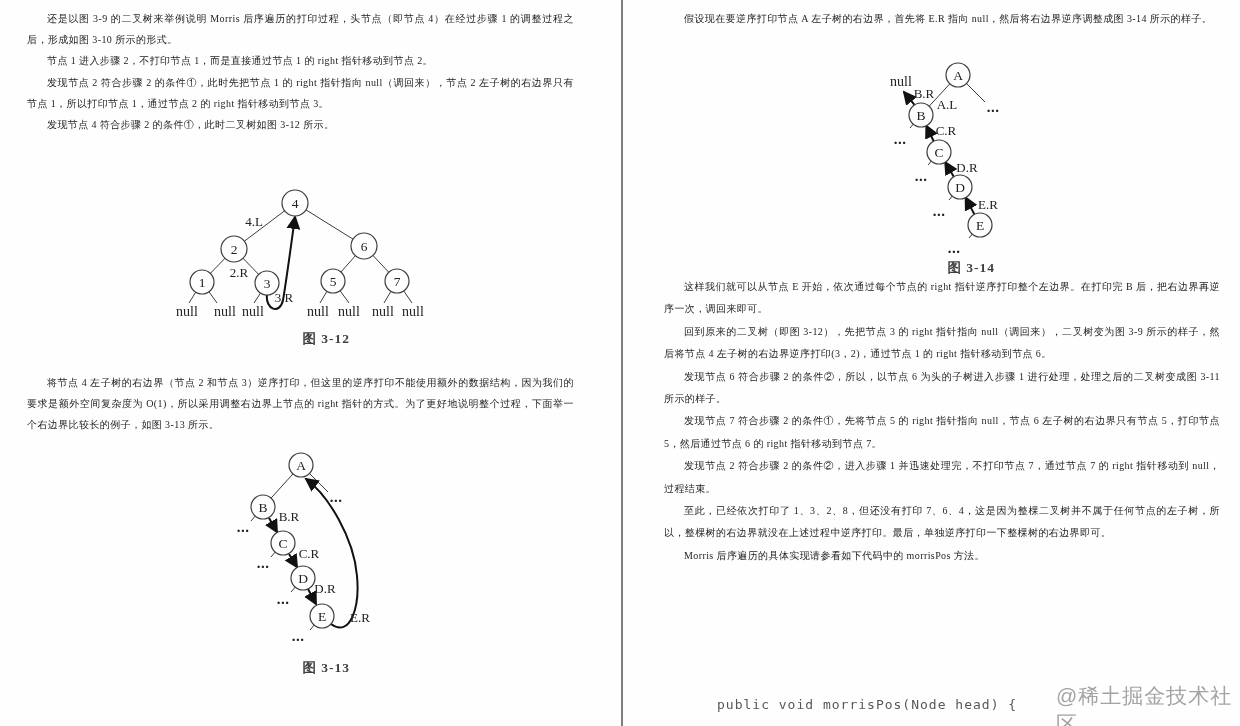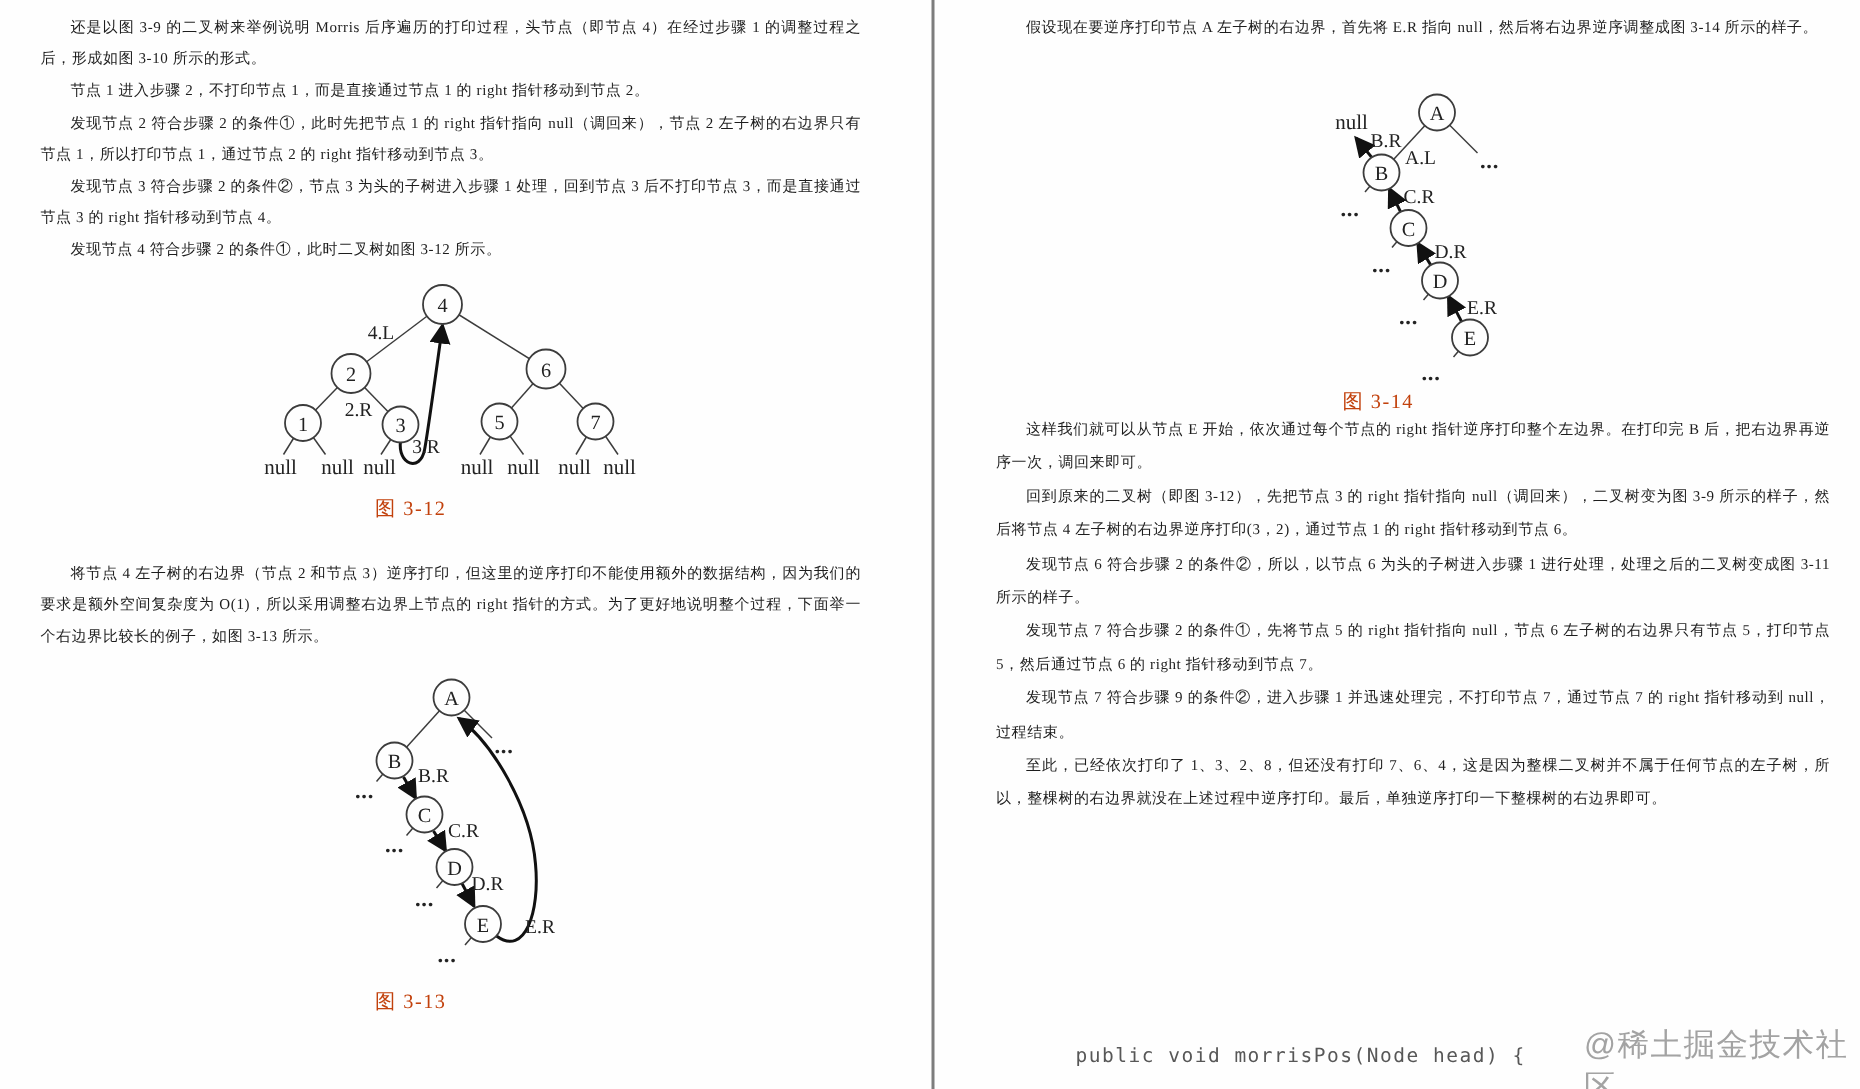--- a/index.html
+++ b/index.html
@@ -10,38 +10,37 @@
   .tb p{margin:0;text-indent:2em;text-align:justify;text-justify:inter-ideograph;
         font-size:10px;letter-spacing:0.4px;}
   .lh-left p{line-height:21.2px;}
   .lh-right p{line-height:22.4px;}
   .fig{position:absolute;}
   .fig text{font-family:"Liberation Serif","DejaVu Serif",serif;fill:#222;}
   .node-label{font-size:13.5px;}
   .edge-label{font-size:13px;}
   .null-label{font-size:14px;}
   .dots{font-size:15px;font-weight:bold;letter-spacing:0.5px;}
-  .caption{position:absolute;font-size:13.5px;text-align:left;color:#c2410c;letter-spacing:1px;}
+  .caption{position:absolute;font-size:13.5px;text-align:right;color:#404040;letter-spacing:1px;font-weight:bold;}
   .code{position:absolute;font-family:"DejaVu Sans Mono","Liberation Mono",monospace;
         font-size:13px;line-height:17px;color:#575757;white-space:pre;letter-spacing:1px;}
   .watermark{position:absolute;font-family:"Liberation Sans","DejaVu Sans",sans-serif;
              font-size:21px;color:#a3a3a3;letter-spacing:1px;}
 </style>
 </head>
 <body>
 
 <div class="canvas">
 
   <div class="divider"></div>
 
   <div class="tb lh-left" style="left:27px;top:8px;width:547px;">
     <p>还是以图 3-9 的二叉树来举例说明 Morris 后序遍历的打印过程，头节点（即节点 4）在经过步骤 1 的调整过程之后，形成如图 3-10 所示的形式。</p>
     <p>节点 1 进入步骤 2，不打印节点 1，而是直接通过节点 1 的 right 指针移动到节点 2。</p>
     <p>发现节点 2 符合步骤 2 的条件①，此时先把节点 1 的 right 指针指向 null（调回来），节点 2 左子树的右边界只有节点 1，所以打印节点 1，通过节点 2 的 right 指针移动到节点 3。</p>
-    <p>发现节点 3 符合步骤 2 的条件②，节点 3 为头的子树进入步骤 1 处理，回到节点 3 后不打印节点 3，而是直接通过节点 3 的 right 指针移动到节点 4。</p>
     <p>发现节点 4 符合步骤 2 的条件①，此时二叉树如图 3-12 所示。</p>
   </div>
 
   <svg class="fig" style="left:140px;top:186px;" width="350" height="142" viewBox="0 0 350 142">
     <defs>
       <marker id="ah312" markerWidth="8" markerHeight="8" refX="6" refY="3.5" orient="auto">
         <path d="M0,0 L7,3.5 L0,7 z" fill="#111"></path>
       </marker>
     </defs>
     <g stroke="#3c3c3c" stroke-width="1">
@@ -185,22 +184,23 @@
     <text class="dots" x="71" y="160" text-anchor="middle">...</text>
     <text class="dots" x="86" y="197" text-anchor="middle">...</text>
   </svg>
   <div class="caption" style="left:895px;top:259px;width:100px;">图 3-14</div>
 
   <div class="tb lh-right" style="left:664px;top:276px;width:556px;">
     <p>这样我们就可以从节点 E 开始，依次通过每个节点的 right 指针逆序打印整个左边界。在打印完 B 后，把右边界再逆序一次，调回来即可。</p>
     <p>回到原来的二叉树（即图 3-12），先把节点 3 的 right 指针指向 null（调回来），二叉树变为图 3-9 所示的样子，然后将节点 4 左子树的右边界逆序打印(3，2)，通过节点 1 的 right 指针移动到节点 6。</p>
     <p>发现节点 6 符合步骤 2 的条件②，所以，以节点 6 为头的子树进入步骤 1 进行处理，处理之后的二叉树变成图 3-11 所示的样子。</p>
     <p>发现节点 7 符合步骤 2 的条件①，先将节点 5 的 right 指针指向 null，节点 6 左子树的右边界只有节点 5，打印节点 5，然后通过节点 6 的 right 指针移动到节点 7。</p>
-    <p>发现节点 7 符合步骤 9 的条件②，进入步骤 1 并迅速处理完，不打印节点 7，通过节点 7 的 right 指针移动到 null，过程结束。</p>
+    <p>发现节点 2 符合步骤 2 的条件②，进入步骤 1 并迅速处理完，不打印节点 7，通过节点 7 的 right 指针移动到 null，过程结束。</p>
     <p>至此，已经依次打印了 1、3、2、8，但还没有打印 7、6、4，这是因为整棵二叉树并不属于任何节点的左子树，所以，整棵树的右边界就没在上述过程中逆序打印。最后，单独逆序打印一下整棵树的右边界即可。</p>
+    <p>Morris 后序遍历的具体实现请参看如下代码中的 morrisPos 方法。</p>
   </div>
 
   <div class="code" style="left:717px;top:662px;">
     <div>public void morrisPos(Node head) {</div>
     
   </div>
 
   <div class="watermark" style="left:1056px;top:682px;">@稀土掘金技术社区</div>
 
 </div>

